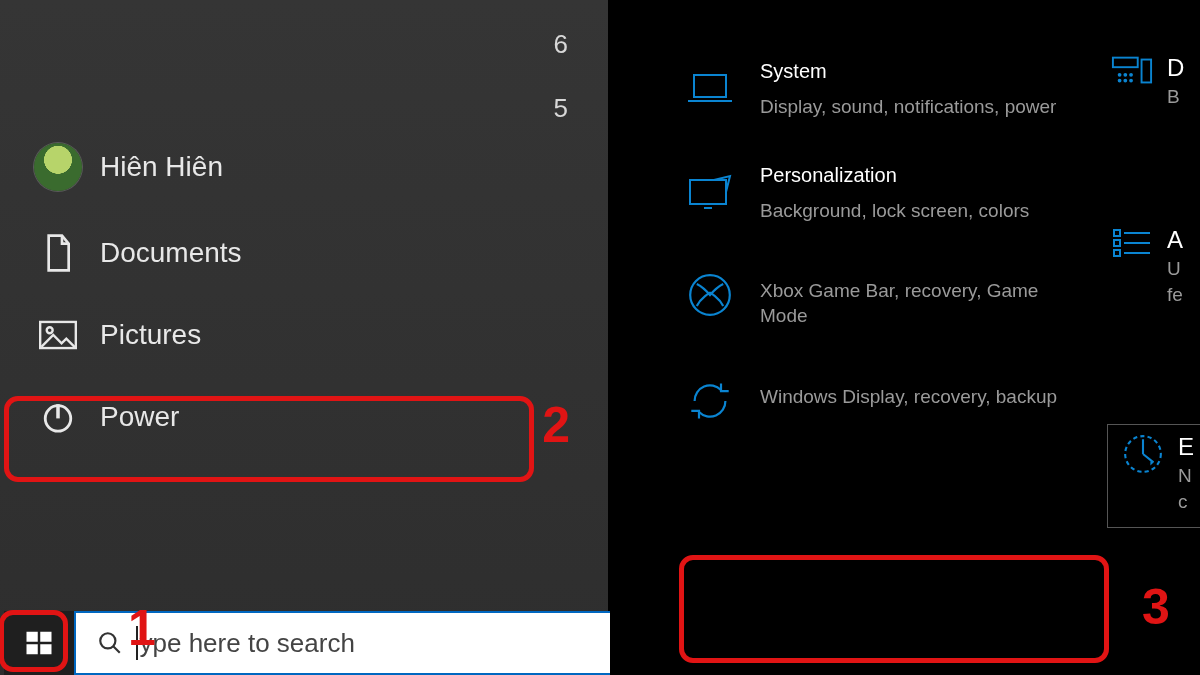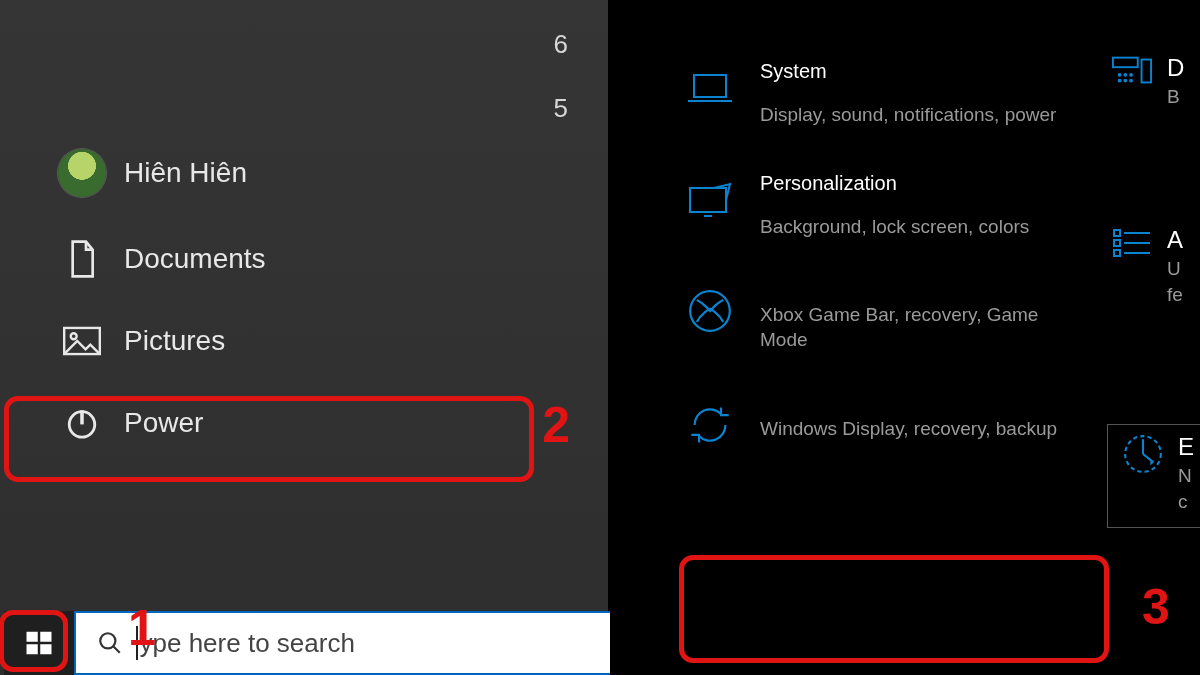--- a/index.html
+++ b/index.html
@@ -24,23 +24,22 @@
     right: 40px;
     top: 12px;
     color: #d8d8d8;
     font-size: 26px;
     line-height: 64px;
     text-align: right;
   }
   .start-items {
     position: absolute;
     left: 0;
-    top: 128px;
+    top: 122px;
     width: 100%;
-    margin-left: 24px;
   }
   .start-row {
     display: flex;
     align-items: center;
     height: 82px;
     padding-left: 28px;
     color: #e8e8e8;
     font-size: 28px;
     position: relative;
   }
@@ -136,21 +135,21 @@
     width: 440px;
   }
   .tile .ticon {
     width: 60px; height: 48px;
     display:flex; justify-content:center; align-items:center;
     color:#0a84d1;
     margin-right: 20px;
     margin-top: 4px;
   }
   .tile .ttitle { font-size: 20px; color:#fff; }
-  .tile .tsub  { font-size: 19px; color:#9a9a9a; margin-top:20px; line-height:1.3; max-width:300px; }
+  .tile .tsub  { font-size: 19px; color:#9a9a9a; margin-top:12px; line-height:1.3; max-width:300px; }
   
   .tile-col2 {
     position: absolute;
     right: -1px;
     top: 54px;
     display:flex; flex-direction:column; gap:118px;
   }
   .ptile { display:flex; align-items:flex-start; }
   .ptile .ticon { width:50px; display:flex; justify-content:center; color:#0a84d1; }
   .ptile .ptxt { margin-left:10px; }

